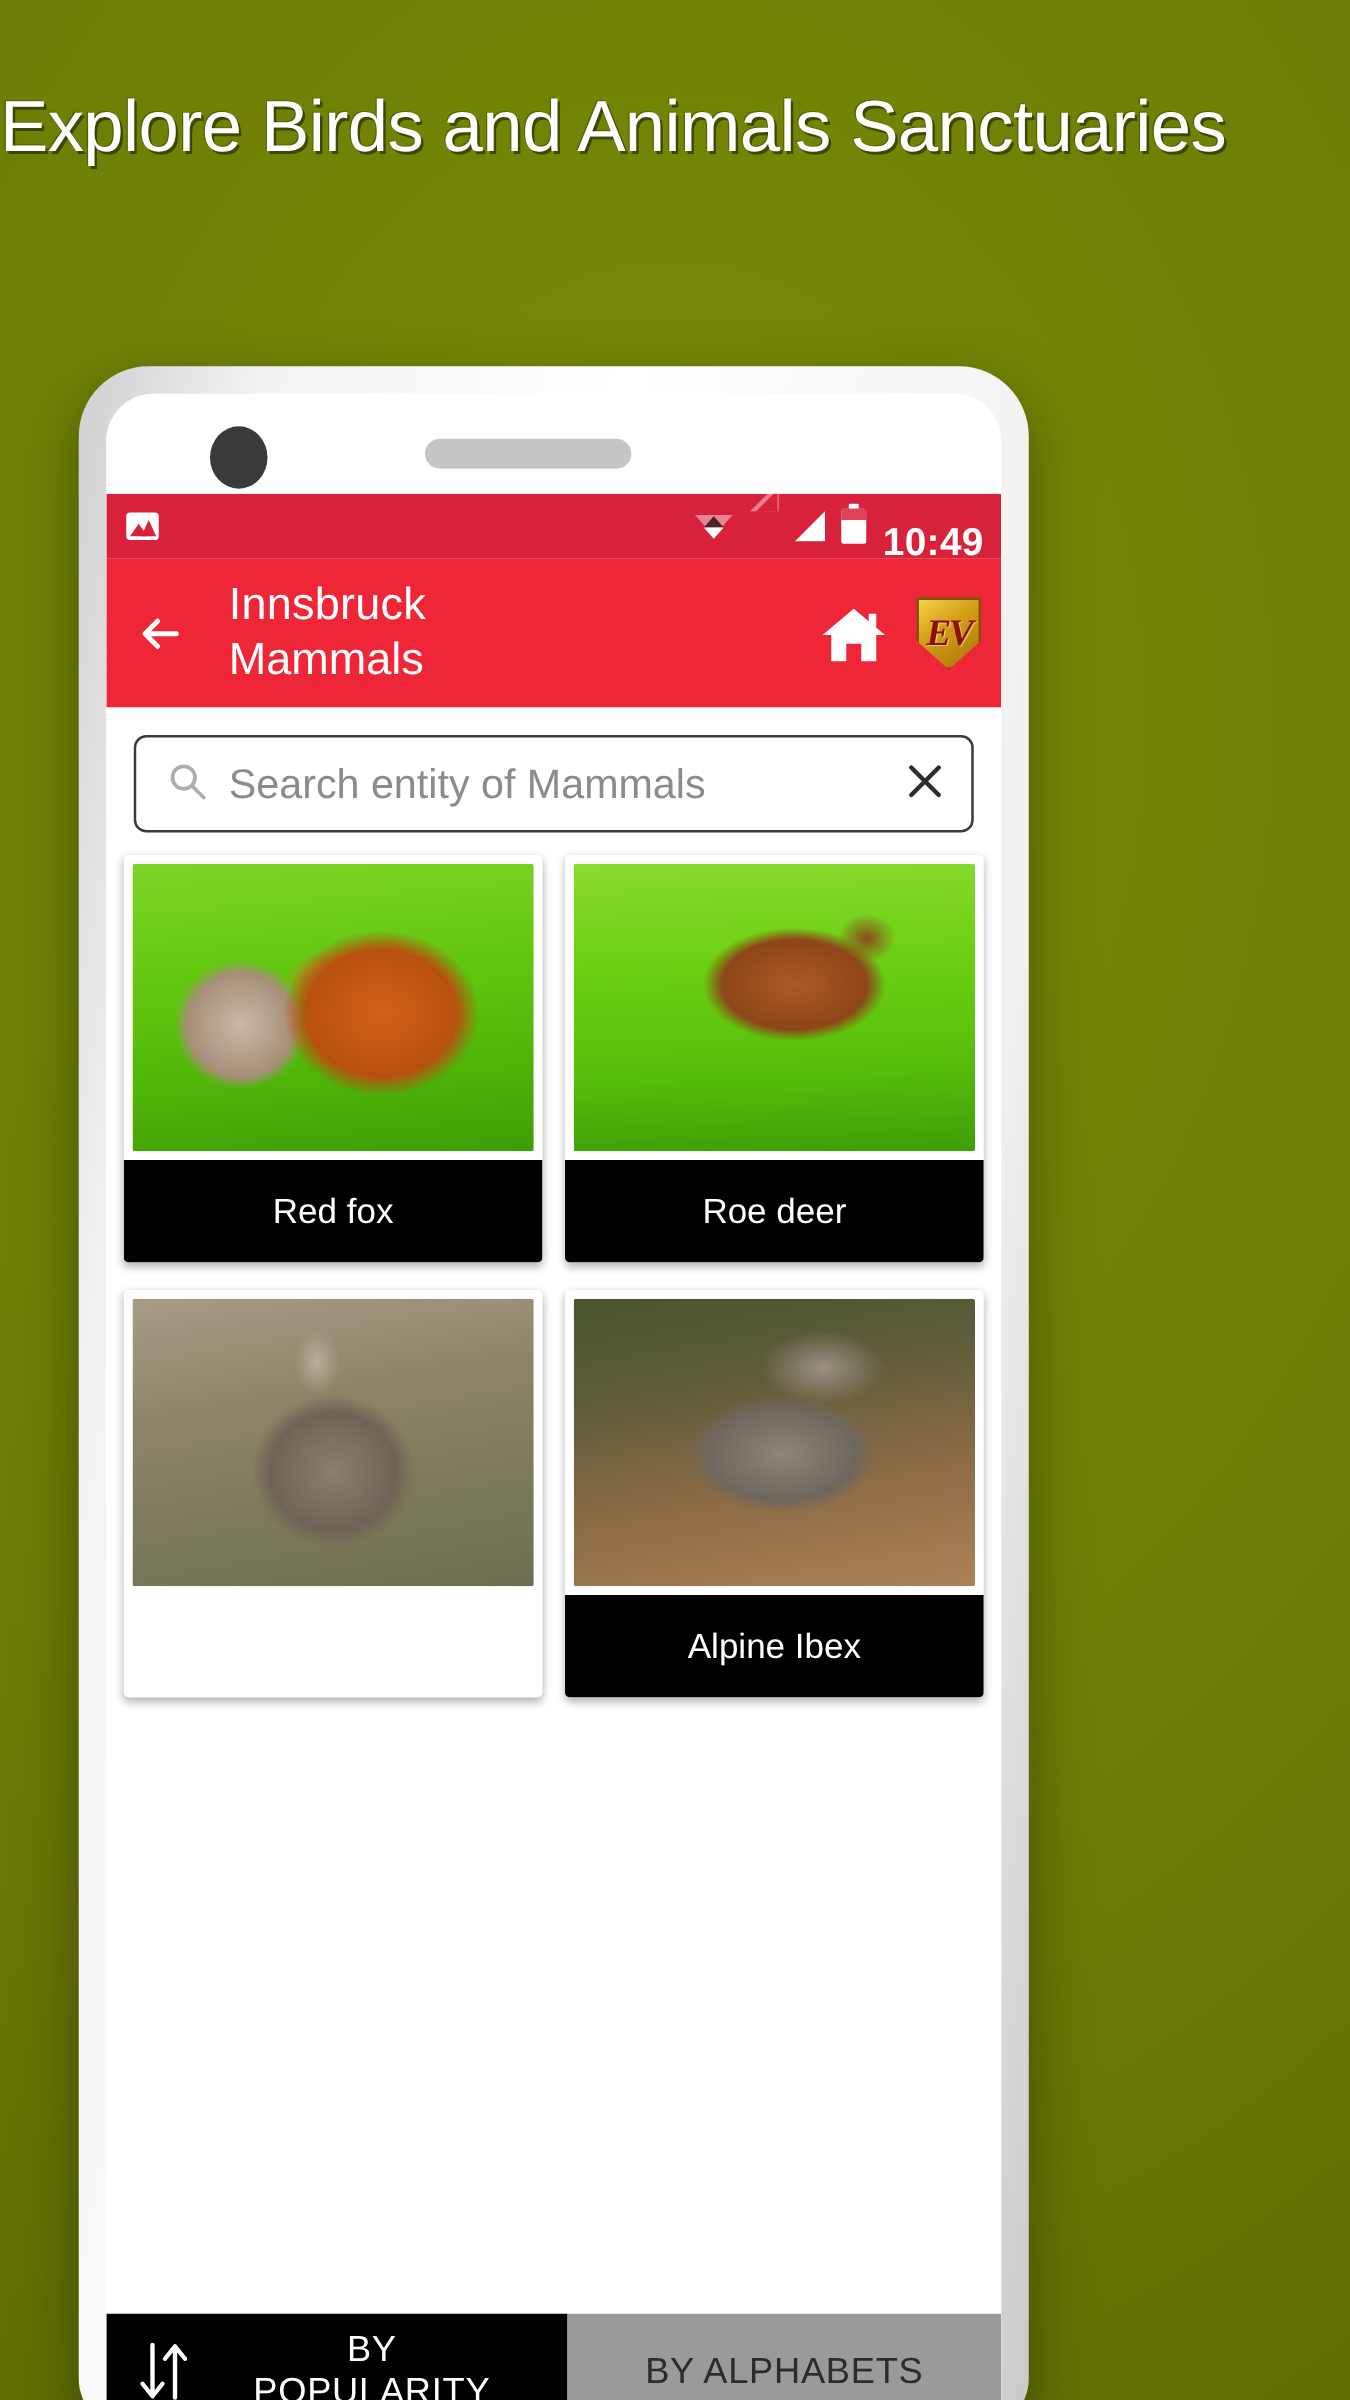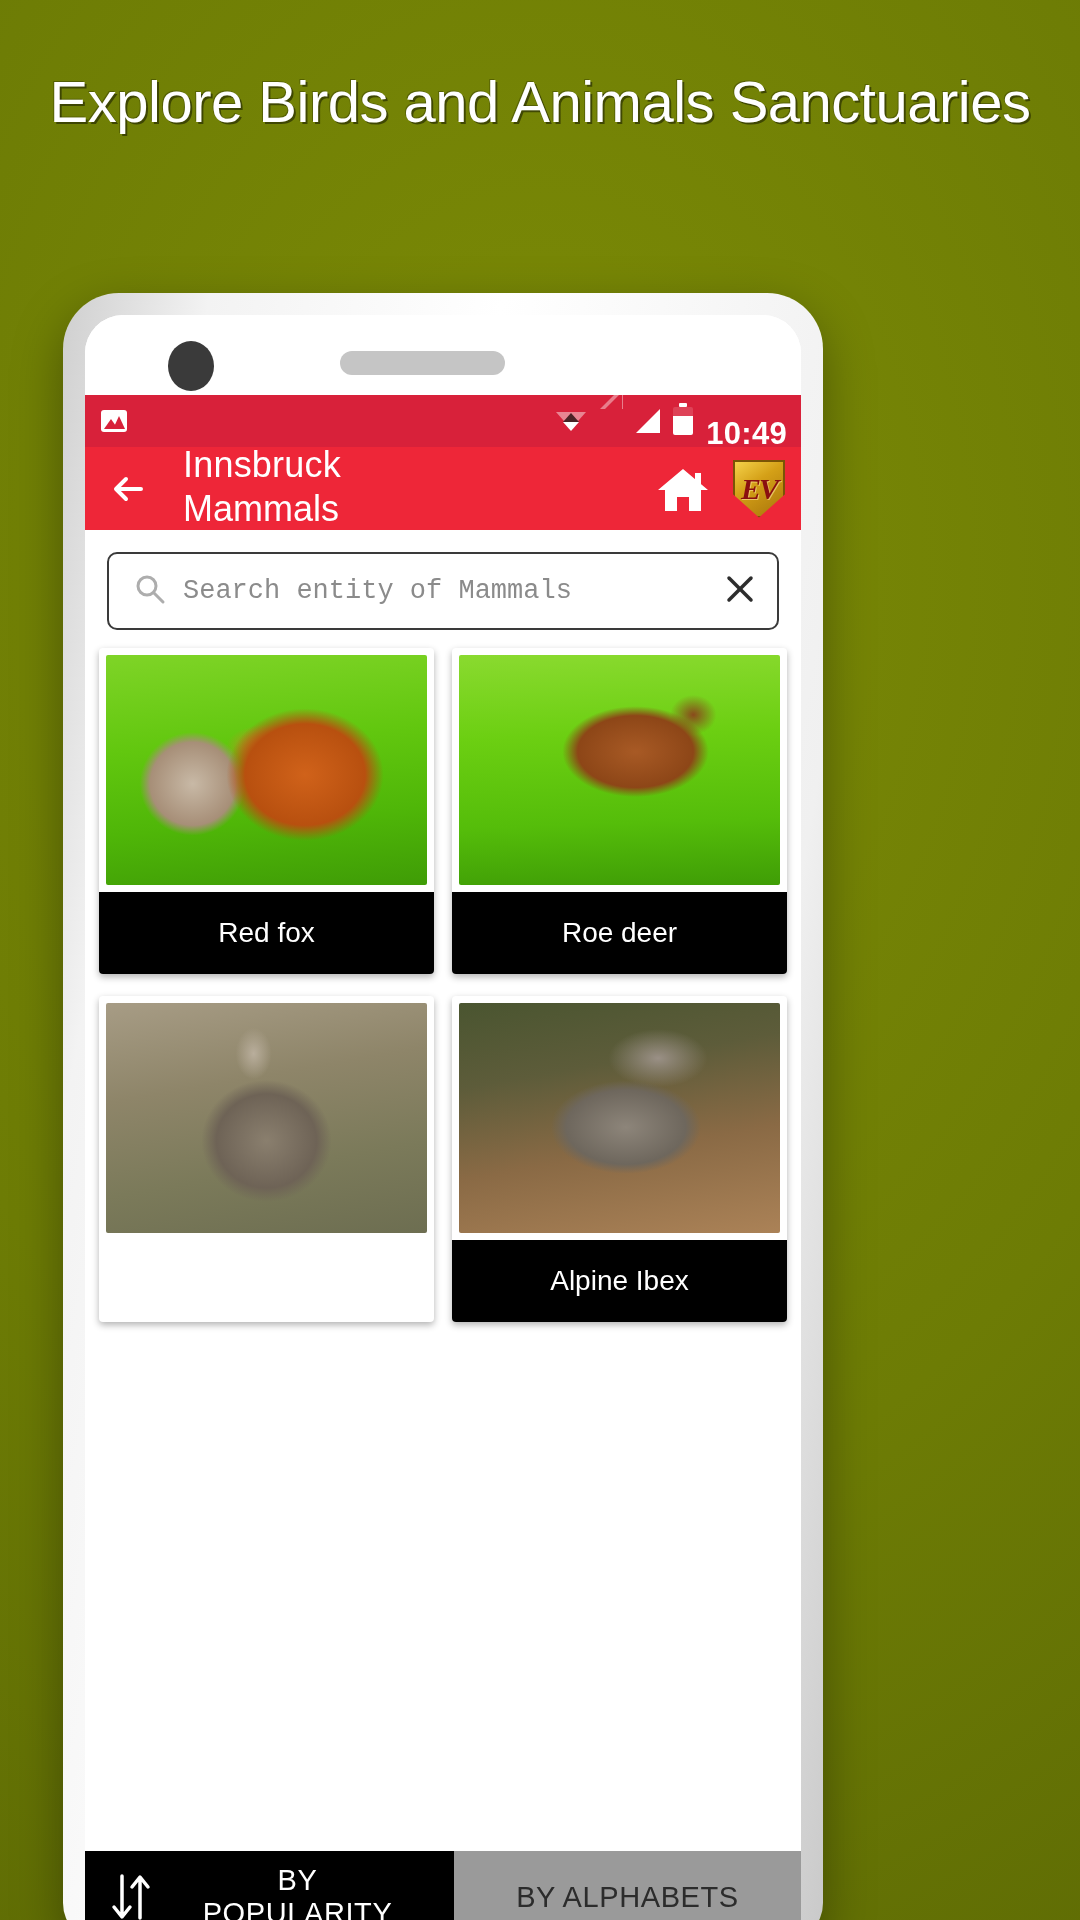--- a/index.html
+++ b/index.html
@@ -11,21 +11,21 @@
     position: relative;
   }
   #bg-gradient {
     position:absolute; inset:0;
     background: radial-gradient(ellipse 120% 90% at 50% 30%, #7c8b06 0%, #6d7c05 55%, #5c6904 100%);
   }
 
   
   #headline {
     position:absolute; top:68px; left:0; width:1080px;
-    text-align:center;
+    text-align:left;
     font-size:58px;
     line-height:1.17;
     color:#ffffff;
     font-family:"Liberation Sans", sans-serif;
     text-shadow: 2px 2px 0 rgba(0,0,0,.45), -1px -1px 0 rgba(0,0,0,.25);
     letter-spacing:-0.5px;
   }
 
   
   #phone {
@@ -124,21 +124,21 @@
   .battery-icon:before{
     content:""; position:absolute; left:6px; top:-4px; width:8px; height:4px; background:#fff; border-radius:1px;
   }
   .battery-icon .lvl {
     position:absolute; left:0; top:0; width:20px; height:9px; background:#d8213a; opacity:.85;
   }
   #sb-time { font-size:31px; font-weight:bold; letter-spacing:.3px;margin-top:25px; }
 
   
   #appbar {
-    height:83px; background:#ee2638;
+    height:119px; background:#ee2638;
     display:flex; align-items:center;
     padding:0 16px 0 22px;
   }
   #back-arrow { width:52px; height:52px; position:relative; flex:0 0 auto; }
   #back-arrow svg { display:block; }
   #appbar-titles { margin-left:24px; }
   #appbar-title { color:#fff; font-size:36px; line-height:1.08; letter-spacing:.2px; }
   #appbar-subtitle { color:#fff; font-size:36px; line-height:1.25; margin-top:2px; }
   #appbar-actions { margin-left:auto; display:flex; align-items:center; gap:22px;text-align:right; }
   #home-icon { width:56px; height:52px; }
@@ -161,22 +161,22 @@
   
   #search-wrap { padding:22px 22px 0 22px; background:#fff; }
   #search-box {
     height:78px; border:2px solid #3a3a3a; border-radius:10px;
     display:flex; align-items:center; padding:0 18px 0 24px;
     background:#fff;
   }
   #search-icon { flex:0 0 auto; }
   #search-input {
     flex:1; border:none; outline:none;
-    font-family:Liberation Mono, monospace;
-    font-size:27px; color:#7e7e7e; margin-left:16px;
+    font-family:Liberation Sans, sans-serif;
+    font-size:33px; color:#7e7e7e; margin-left:16px;
     background:transparent;
   }
   #search-input::placeholder { color:#8b8b8b; }
   #clear-icon { flex:0 0 auto; cursor:pointer; }
 
   
   #grid {
     padding:18px 14px 0 14px;
     display:grid; grid-template-columns:1fr 1fr; gap:22px 18px;
   }

